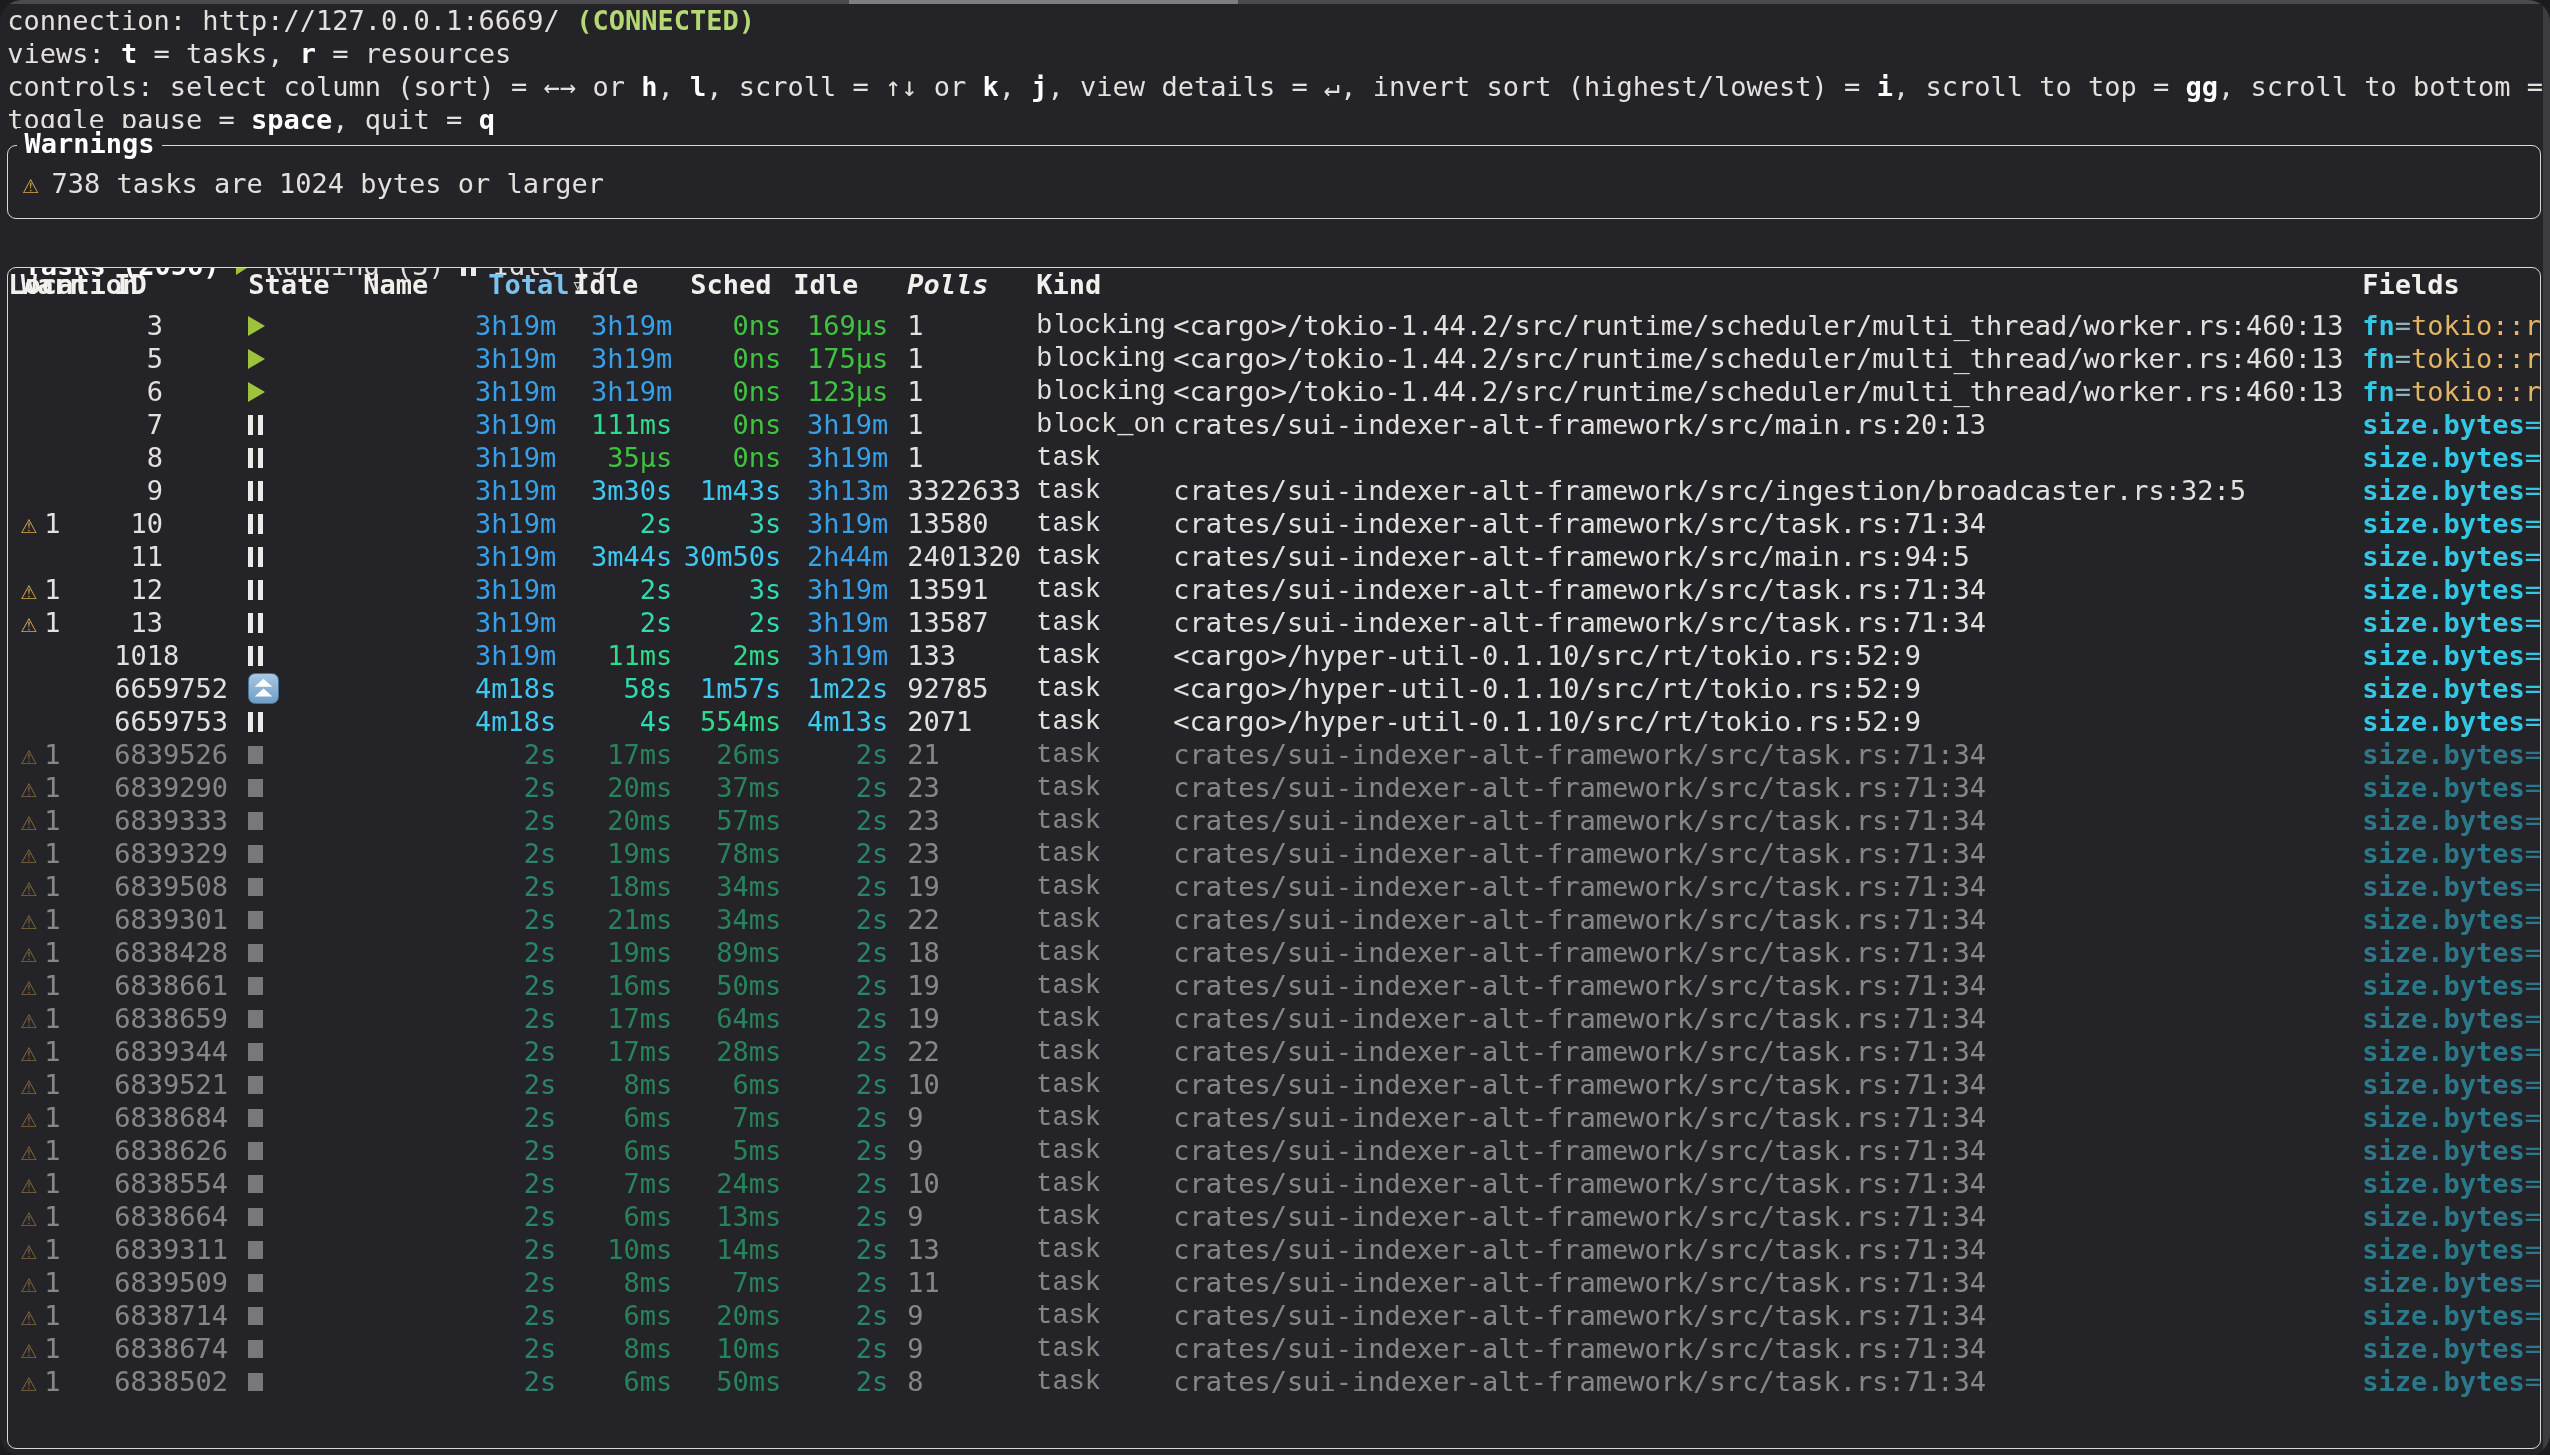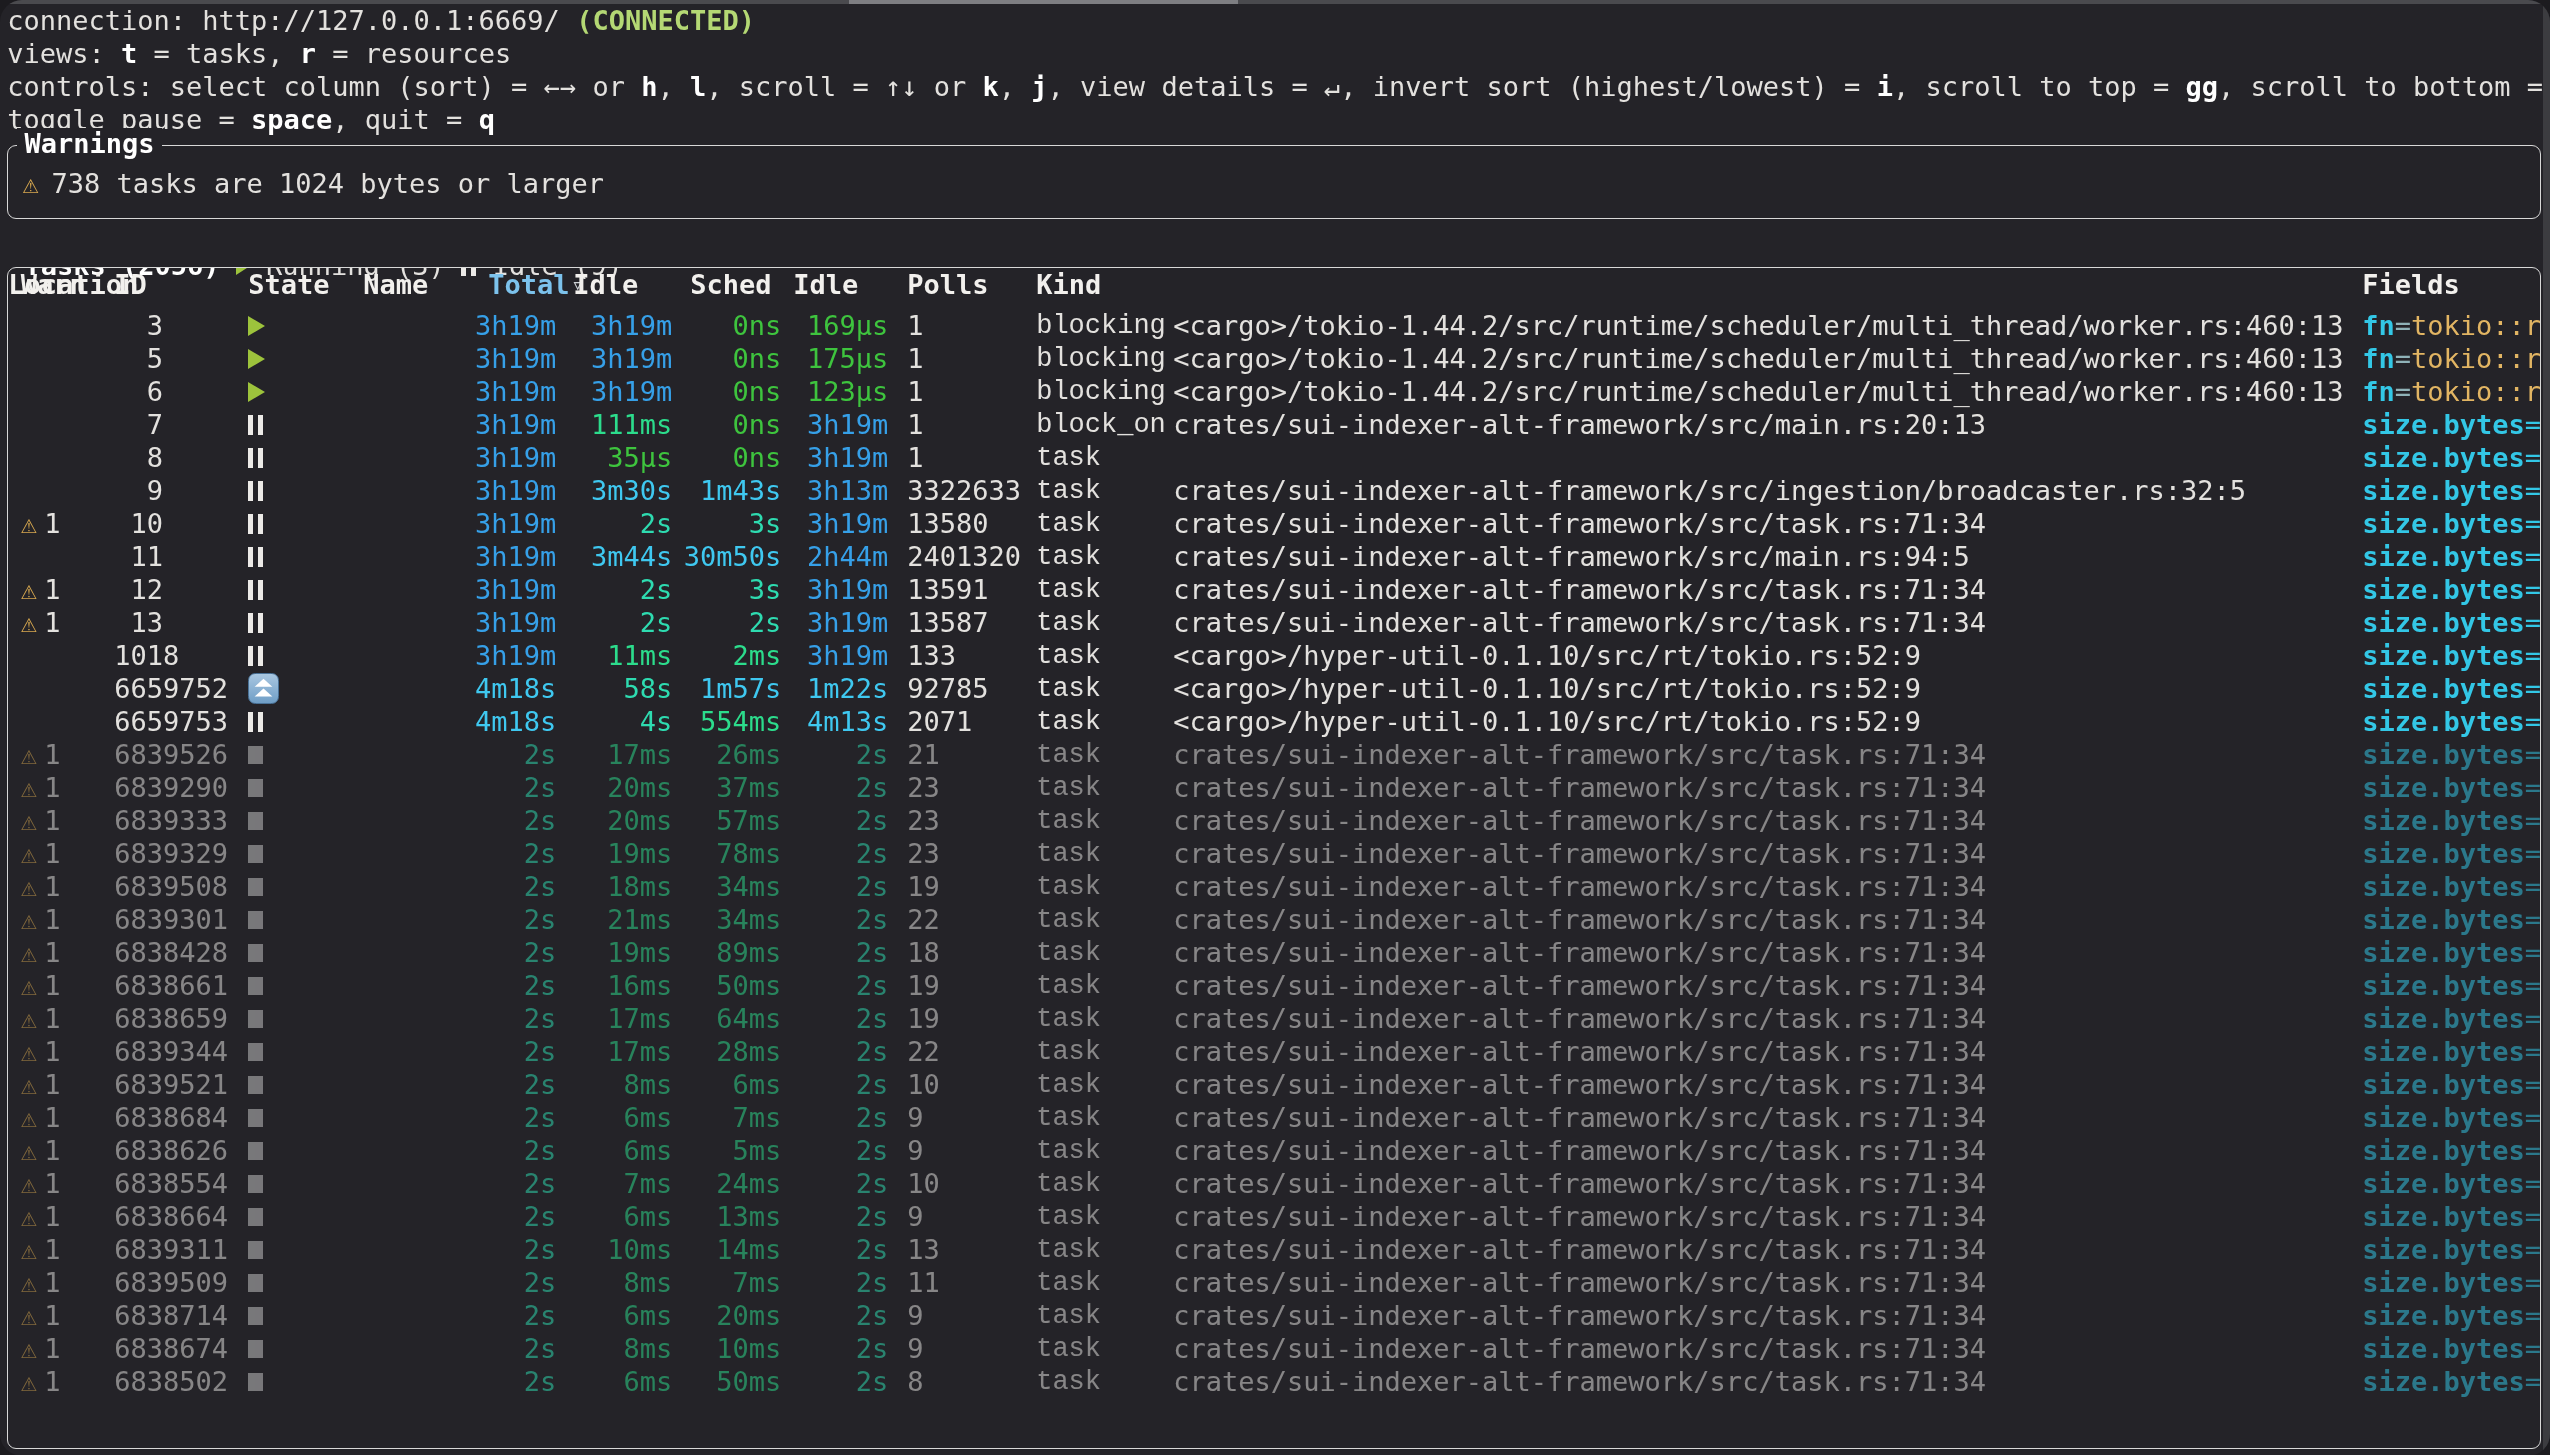--- a/index.html
+++ b/index.html
@@ -45,21 +45,21 @@
   .c-sched{left:673px;width:100px;}
   .c-idle{left:777px;width:103px;}
   .c-polls{left:899px;width:130px;}
   .c-kind{left:1028px;width:135px;font-family:Liberation Mono, monospace;}
   .c-loc{left:1165px;width:1189px;}
   .c-fields{left:2354px;width:188px;}
   
   .thead{position:relative;height:33px;font-weight:bold;color:#f2f0ed;}
   .h-warn{left:12.6px;} .h-id{left:106px;} .h-state{left:240px;} .h-name{left:355px;}
   .h-total{left:458px;color:var(--sorthdr);margin-left:22px;} .h-busy{left:565px;} .h-sched{left:682px;}
-  .h-idle{left:785px;} .h-polls{left:899px;} .h-kind{left:1028px;}
+  .h-idle{left:785px;} .h-polls{left:899px;font-style:italic;} .h-kind{left:1028px;}
   .h-fields{left:2354px;}
   .sort-caret{font-weight:normal;color:#cfd3d6;font-size:21.5px;margin-left:1.8px;}
   
   .d-h{color:var(--dh);} .d-m{color:var(--dm);} .d-s{color:var(--ds);text-align:right;}
   .d-ms{color:var(--dms);} .d-us{color:var(--dus);}
   
   .tri{width:0;height:0;border-left:17px solid var(--run);
     border-top:10px solid transparent;border-bottom:10px solid transparent;}
   .pico{width:15.3px;height:20px;
     background:linear-gradient(90deg,#eceae7 0 5.4px,transparent 5.4px 10px,#eceae7 10px 15.3px);}

